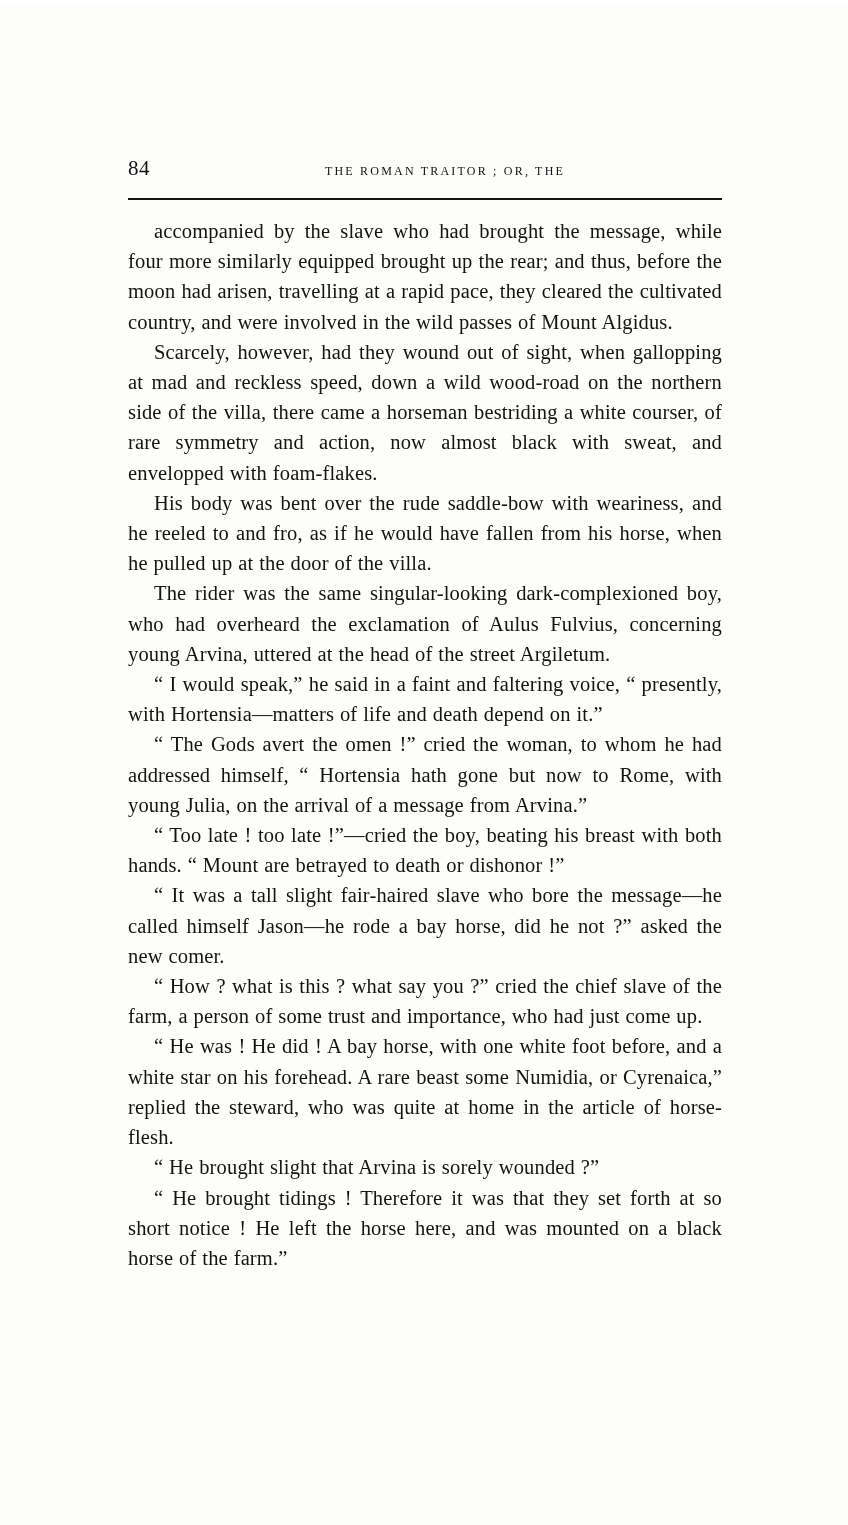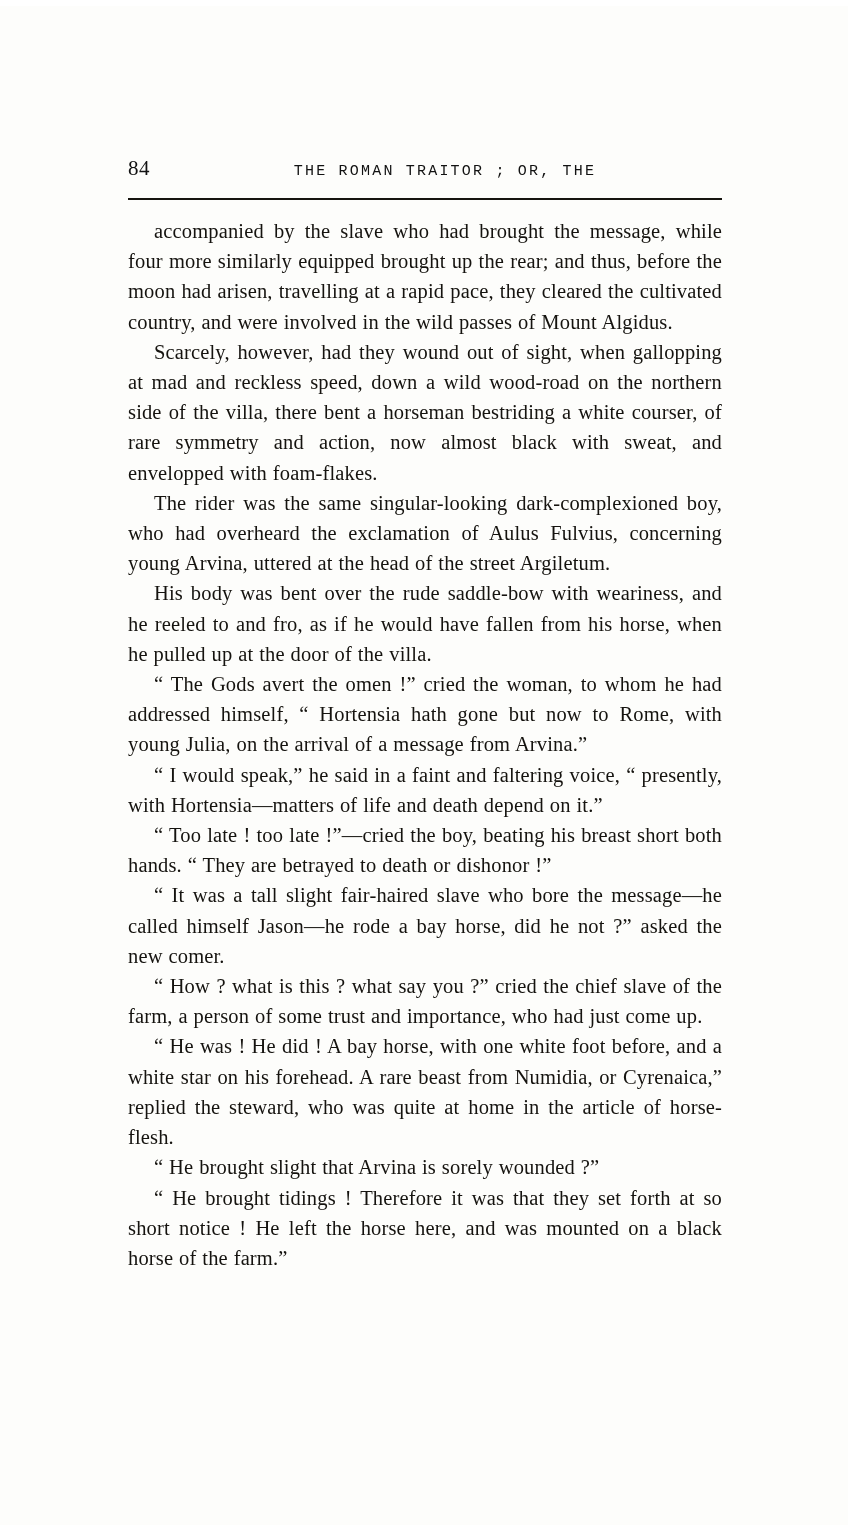--- a/index.html
+++ b/index.html
@@ -35,25 +35,24 @@
   }
   .folio {
     font-size: 21px;
     letter-spacing: 0.5px;
     width: 70px;
     flex: 0 0 70px;
   }
   .running-head {
     flex: 1;
     text-align: center;
-    font-size: 15px;
+    font-size: 12px;
     letter-spacing: 2.2px;
     padding-right: 30px;
     white-space: nowrap;
-    font-family: Liberation Mono, monospace;
   }
   .rule {
     margin-top: 17px;
     border-top: 2px solid #16140f;
     width: 594px;
   }
   .body-text {
     margin-top: 16px;
     font-size: 20.5px;
     line-height: 30.2px;
@@ -81,27 +80,27 @@
 
     <div class="header-row">
       <div class="folio">84</div>
       <div class="running-head">THE ROMAN TRAITOR ; OR, THE</div>
     </div>
 
     <div class="rule"></div>
 
     <div class="body-text">
       <p>accompanied by the slave who had brought the message, while four more similarly equipped brought up the rear; and thus, before the moon had arisen, travelling at a rapid pace, they cleared the cultivated country, and were involved in the wild passes of Mount Algidus.</p>
-      <p>Scarcely, however, had they wound out of sight, when gallopping at mad and reckless speed, down a wild wood-road on the northern side of the villa, there bent a horseman bestriding a white courser, of rare symmetry and action, now almost black with sweat, and envelopped with foam-flakes.</p>
+      <p>Scarcely, however, had they wound out of sight, when gallopping at mad and reckless speed, down a wild wood-road on the northern side of the villa, there came a horseman bestriding a white courser, of rare symmetry and action, now almost black with sweat, and envelopped with foam-flakes.</p>
+      <p>His body was bent over the rude saddle-bow with weariness, and he reeled to and fro, as if he would have fallen from his horse, when he pulled up at the door of the villa.</p>
       <p>The rider was the same singular-looking dark-complexioned boy, who had overheard the exclamation of Aulus Fulvius, concerning young Arvina, uttered at the head of the street Argiletum.</p>
-      <p>His body was bent over the rude saddle-bow with weariness, and he reeled to and fro, as if he would have fallen from his horse, when he pulled up at the door of the villa.</p>
+      <p>“ I would speak,” he said in a faint and faltering voice, “ presently, with Hortensia—matters of life and death depend on it.”</p>
       <p>“ The Gods avert the omen !” cried the woman, to whom he had addressed himself, “ Hortensia hath gone but now to Rome, with young Julia, on the arrival of a message from Arvina.”</p>
-      <p>“ I would speak,” he said in a faint and faltering voice, “ presently, with Hortensia—matters of life and death depend on it.”</p>
-      <p>“ Too late ! too late !”—cried the boy, beating his breast short both hands. “ They are betrayed to death or dishonor !”</p>
+      <p>“ Too late ! too late !”—cried the boy, beating his breast with both hands. “ Mount are betrayed to death or dishonor !”</p>
       <p>“ It was a tall slight fair-haired slave who bore the message—he called himself Jason—he rode a bay horse, did he not ?” asked the new comer.</p>
       <p>“ How ? what is this ? what say you ?” cried the chief slave of the farm, a person of some trust and importance, who had just come up.</p>
-      <p>“ He was ! He did ! A bay horse, with one white foot before, and a white star on his forehead. A rare beast from Numidia, or Cyrenaica,” replied the steward, who was quite at home in the article of horse-flesh.</p>
+      <p>“ He was ! He did ! A bay horse, with one white foot before, and a white star on his forehead. A rare beast some Numidia, or Cyrenaica,” replied the steward, who was quite at home in the article of horse-flesh.</p>
       <p>“ He brought slight that Arvina is sorely wounded ?”</p>
       <p>“ He brought tidings ! Therefore it was that they set forth at so short notice ! He left the horse here, and was mounted on a black horse of the farm.”</p>
     </div>
 
   </div>
 </div>
 
 </body></html>

